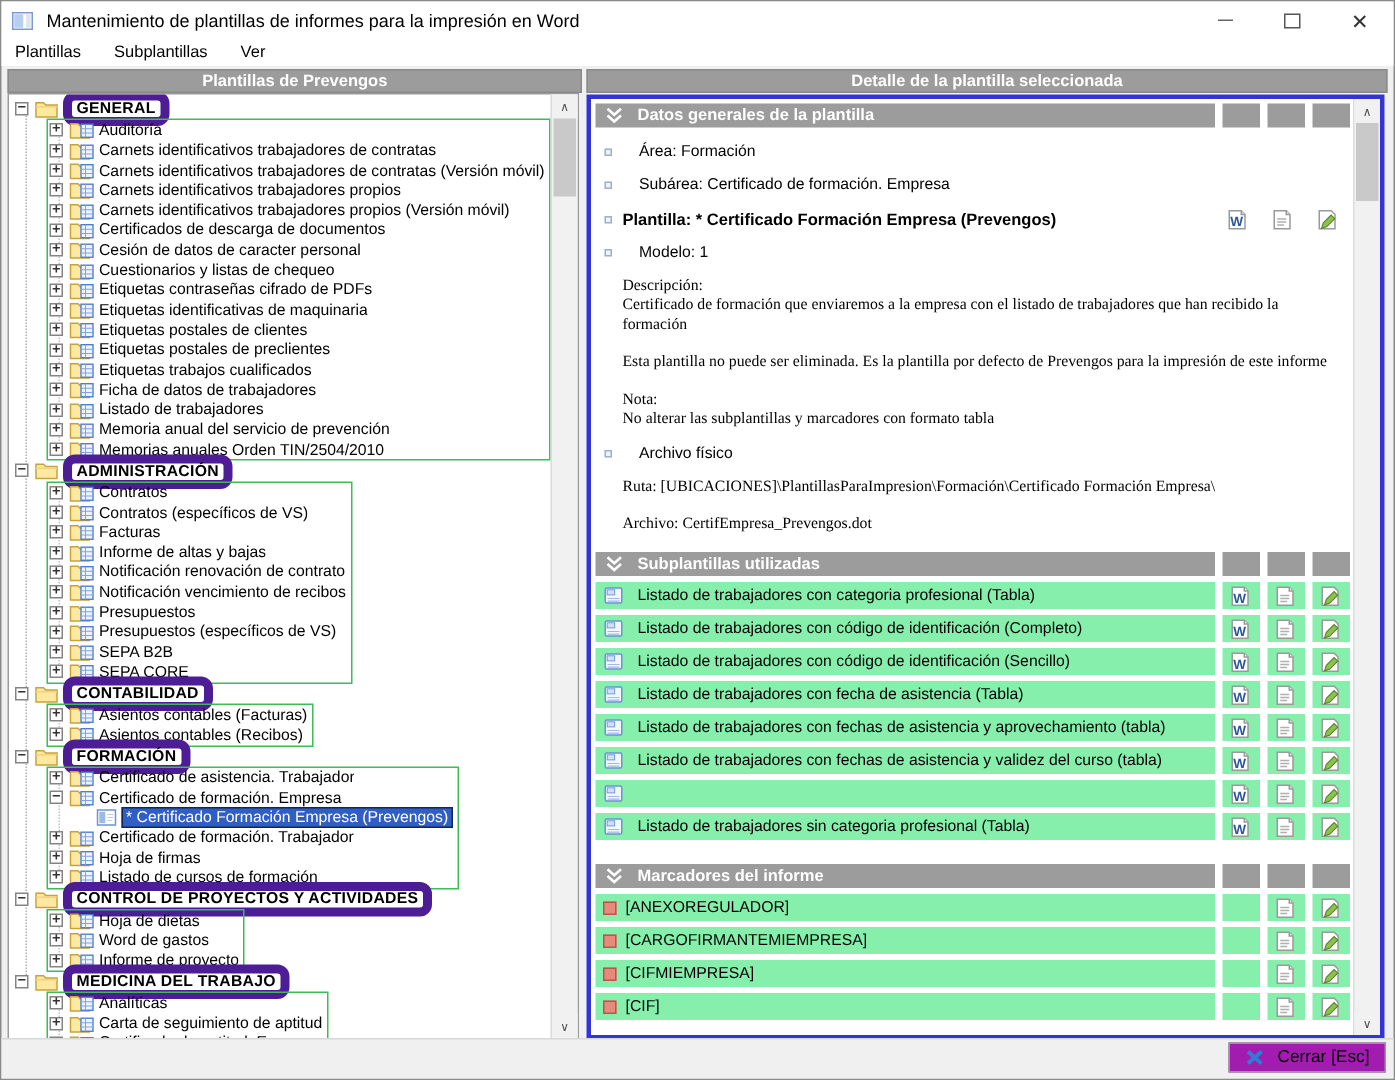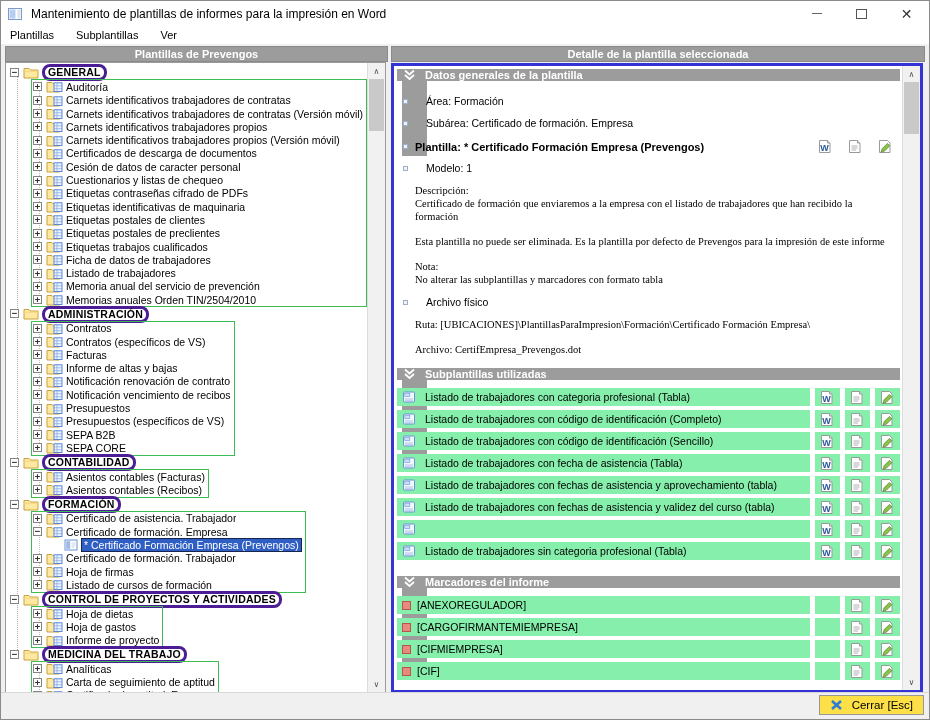--- a/index.html
+++ b/index.html
@@ -29,39 +29,39 @@
   .tree-panel{position:absolute;left:4px;top:61px;width:381px;height:631px;background:#fff;
     border:1px solid #9a9a9a;box-sizing:border-box;display:flex;}
   .tree-scrollarea{flex:1;overflow:hidden;padding:3px 0 0 4px;position:relative;}
   .tree-scrollarea::before{content:'';position:absolute;left:11px;top:10px;bottom:40px;border-left:1px dotted #b0b0b0;}
   .trow{display:flex;align-items:center;height:13.3px;white-space:nowrap;position:relative;}
   .exp{width:9px;height:9px;box-sizing:border-box;border:1px solid #848484;background:#fff;
     font:bold 9px/7px "DejaVu Sans Mono",monospace;text-align:center;margin-right:4px;flex:0 0 9px;color:#333;}
   .exp-spacer{width:13px;flex:0 0 13px;}
   .ico{display:inline-flex;align-items:center;margin-right:3px;flex:0 0 auto;}
   .glabel{font-size:10.5px;font-weight:bold;letter-spacing:.2px;}
-  .red-ann{border:3px solid #4c1d95;border-radius:8px;padding:0 3px;background:#fff;line-height:11px;}
+  .red-ann{border:6px solid #4c1d95;border-radius:8px;padding:0 3px;background:#fff;line-height:11px;}
   .tkids-wrap{margin-left:21px;}
   .tkids{display:inline-block;border:1px solid #3dbb56;padding:0 3px 0 1px;position:relative;}
   .tkids::before{content:'';position:absolute;left:7px;top:2px;bottom:6px;border-left:1px dotted #c0c0c0;}
   .clabel{font-size:10.5px;overflow:hidden;text-overflow:clip;}
   .clabel.selected{background:#2f5fc4;color:#fff;border:1px solid #16254e;padding:0 2px;}
   .trow.sub{margin-left:18px;}
   
   .vscroll{width:17px;background:#f1f1f1;border-left:1px solid #dcdcdc;display:flex;flex-direction:column;
     align-items:center;justify-content:space-between;flex:0 0 17px;}
   .scr-btn{height:16px;width:17px;display:flex;align-items:center;justify-content:center;
     font-size:8px;color:#505050;background:#f1f1f1;}
   .scr-track{flex:1;width:17px;position:relative;}
   .scr-thumb{position:absolute;top:0;left:1px;width:15px;height:52px;background:#c9c9c9;}
   
   .detail-panel{position:absolute;left:390px;top:62px;width:532px;height:630px;box-sizing:border-box;
     border:3px solid #3434d6;background:#fff;display:flex;}
   .detail-content{flex:1;overflow:hidden;padding:3px 2px 0 3px;}
-  .sec-header{display:flex;height:16px;margin-bottom:4px;flex-direction:column;}
+  .sec-header{display:flex;height:16px;margin-bottom:4px;}
   .sec-title{flex:1;background:#9c9c9c;color:#fff;font-weight:bold;font-size:11px;
     display:flex;align-items:center;gap:6px;padding-left:6px;}
   .hdr-box{width:25px;background:#9c9c9c;margin-left:5px;flex:0 0 25px;}
   .lrow{display:flex;height:18px;margin-bottom:4px;}
   .cell{background:#86efac;display:flex;align-items:center;}
   .cell.main{flex:1;padding-left:5px;gap:6px;}
   .cell.icoc{width:25px;flex:0 0 25px;margin-left:5px;justify-content:center;}
   .rlabel{font-size:10.5px;}
   .marker{width:7px;height:7px;background:#e8897d;border:1px solid #b8564a;flex:0 0 7px;}
   
@@ -69,21 +69,21 @@
   .gen-line{display:flex;align-items:center;gap:18px;margin-bottom:10px;}
   .blt{width:5px;height:5px;box-sizing:border-box;border:1px solid #9db0c8;background:#eef2fa;flex:0 0 5px;}
   .gen-text-block{margin:0 0 10px 12px;max-width:478px;line-height:13px;font-family:Liberation Serif, serif;}
   .gen-bold{font-weight:bold;font-size:11px;}
   .prow{display:flex;align-items:center;margin-bottom:8px;}
   .prow .pmain{flex:1;display:flex;align-items:center;gap:7px;}
   .prow .picoc{width:25px;flex:0 0 25px;margin-left:5px;display:flex;justify-content:center;} .spacer12{height:12px;}
   
   .footer{position:absolute;left:0;right:0;bottom:0;height:26px;background:#f0f0f0;border-top:1px solid #d8d8d8;}
   .btn-close{position:absolute;right:5px;bottom:4px;height:20px;display:flex;align-items:center;gap:6px;
-    background:#fde047;border:1px solid #989898;padding:1px 10px;font-size:11.5px;}
+    background:#a21caf;border:1px solid #989898;padding:1px 10px;font-size:11.5px;}
 </style>
 </head>
 <body>
 
 <div class="titlebar">
   <span class="ico">
       <svg width="14" height="12" viewBox="0 0 14 12">
         <rect x="0.5" y="0.5" width="13" height="11" fill="#fff" stroke="#7a9ad0"></rect>
         <rect x="1.5" y="1.5" width="6" height="9" fill="#b8cdf0"></rect>
         <rect x="9.5" y="1.5" width="3" height="9" fill="#dfe3ea"></rect>
@@ -539,21 +539,21 @@
               <span class="clabel">Hoja de dietas</span>
             </div><div class="trow">
               <span class="exp">+</span>
               <span class="ico">
                 <svg width="17" height="13" viewBox="0 0 17 13">
                   <path d="M1 2.5h5L7.5 4H13.5V12H1z" fill="#ffe9a0" stroke="#c8a23c"></path>
                   <rect x="8" y="2.8" width="8" height="8.7" fill="#eef4ff" stroke="#4a7ad0" stroke-width="0.9"></rect>
                   <path d="M8 5.8h8M8 8.7h8M11 2.8v8.7" stroke="#7fa4e0" stroke-width="0.7"></path>
                 </svg>
               </span>
-              <span class="clabel">Hoja de gastos</span>
+              <span class="clabel">Word de gastos</span>
             </div><div class="trow">
               <span class="exp">+</span>
               <span class="ico">
                 <svg width="17" height="13" viewBox="0 0 17 13">
                   <path d="M1 2.5h5L7.5 4H13.5V12H1z" fill="#ffe9a0" stroke="#c8a23c"></path>
                   <rect x="8" y="2.8" width="8" height="8.7" fill="#eef4ff" stroke="#4a7ad0" stroke-width="0.9"></rect>
                   <path d="M8 5.8h8M8 8.7h8M11 2.8v8.7" stroke="#7fa4e0" stroke-width="0.7"></path>
                 </svg>
               </span>
               <span class="clabel">Informe de proyecto</span>

